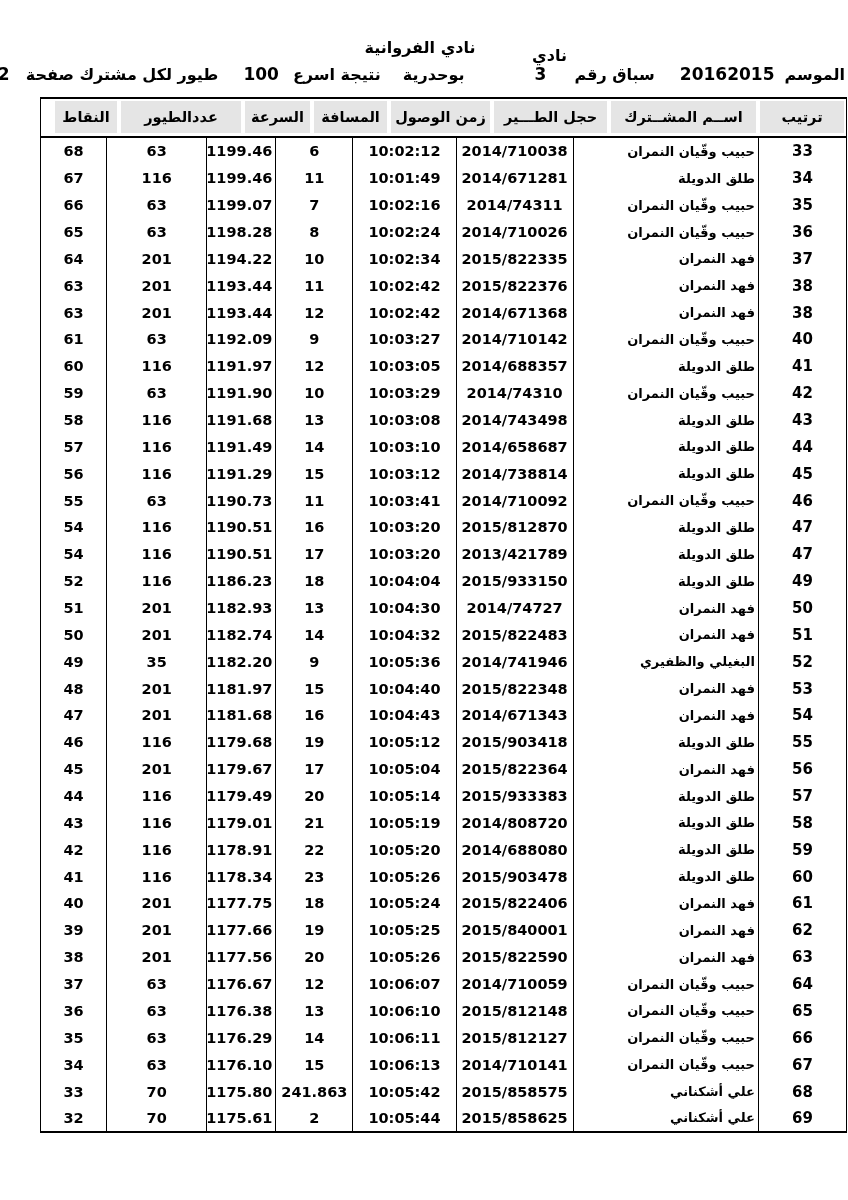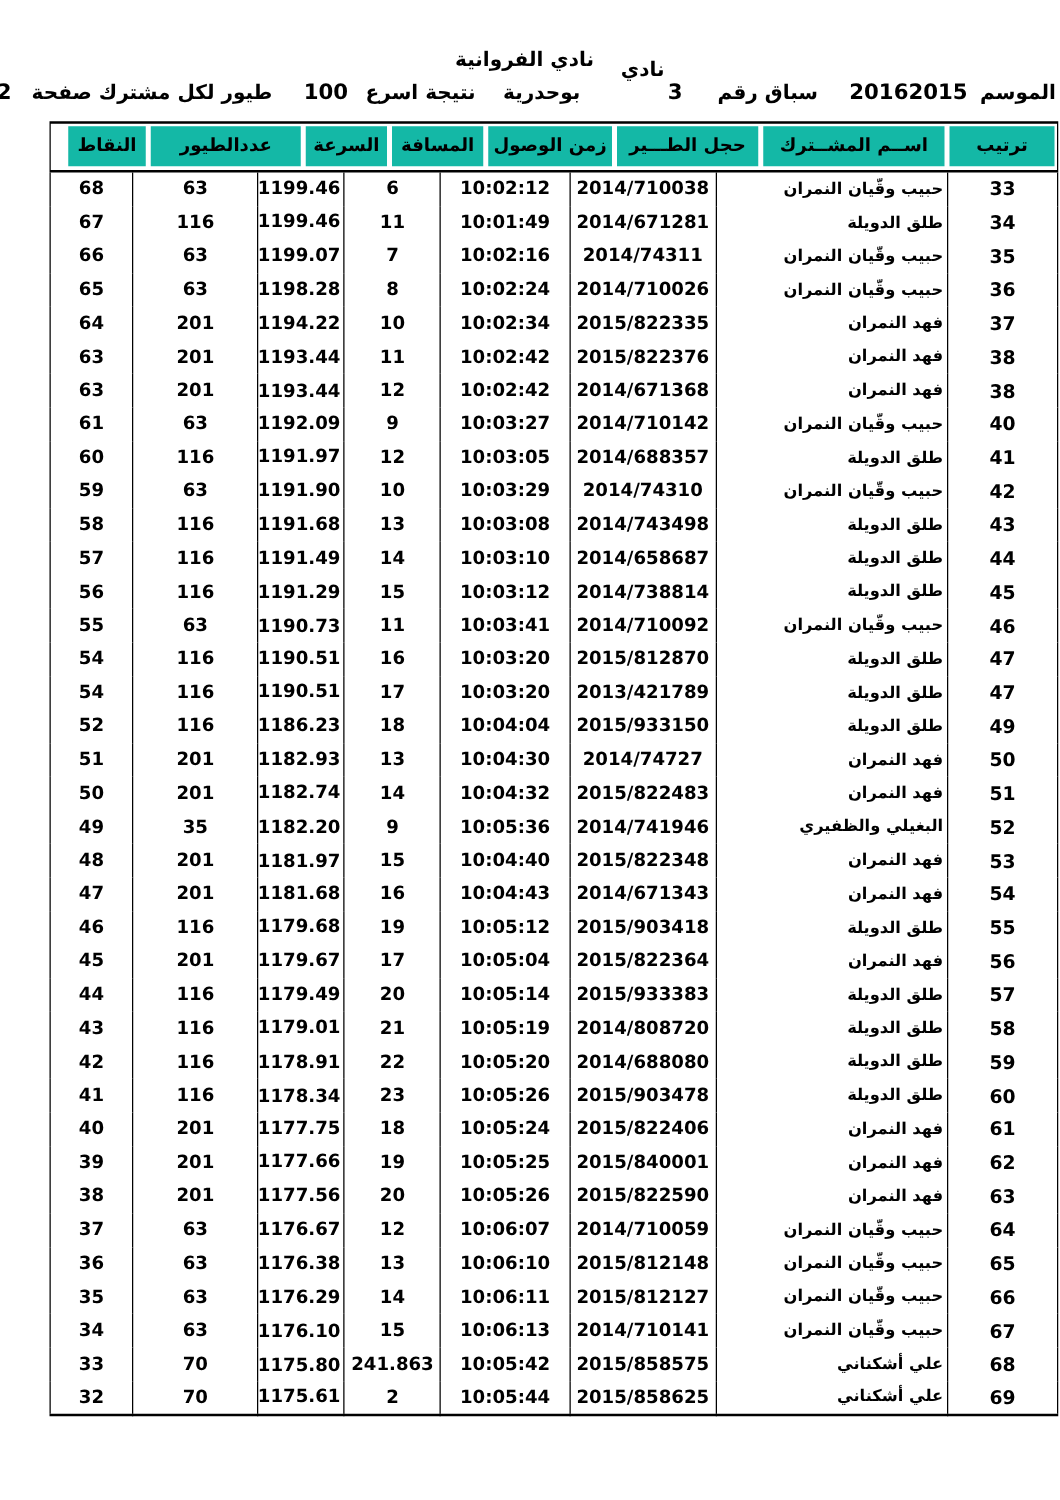--- a/index.html
+++ b/index.html
@@ -11,21 +11,21 @@
     overflow:hidden;
   }
   .sheet { position:relative; width:848px; height:1200px; background:#fff;border-radius:10px; }
 
   
   .title-main {
     position:absolute; top:38px; left:360px; width:120px;
     font-size:16px; font-weight:bold; text-align:center; white-space:nowrap;
   }
   .title-word {
-    position:absolute; top:46px; left:487px; width:55px;
+    position:absolute; top:46px; left:522px; width:55px;
     font-size:16px; font-weight:bold; text-align:center; white-space:nowrap;
   }
 
   
   .info-line {
     position:absolute; top:64px; right:3px; left:0;
     display:flex; flex-direction:row; align-items:baseline;
     font-size:16px; font-weight:bold; white-space:nowrap;
   }
   .info-line .num { font-size:17px; direction:ltr; unicode-bidi:embed; }
@@ -39,21 +39,21 @@
   .thead {
     display:flex; flex-direction:row;
     border-top:2px solid #000;
     border-bottom:2px solid #000;
     border-left:1px solid #000;
     border-right:1px solid #000;
     background:#fff;
     height:41px;
   }
   .th {
-    background:#14b8a6;
+    background:#e5e5e5;
     margin:2px 2px 3px 2px;
     font-size:14.5px; font-weight:bold;
     display:flex; align-items:center; justify-content:center;
     white-space:nowrap; overflow:hidden;
   }
   
   .c0{width:84px}.c1{width:145px}.c2{width:113px}.c3{width:99px}
   .c4{width:73px}.c5{width:65px}.c6{width:120px}.c7{width:62px}
 
   table.body {

